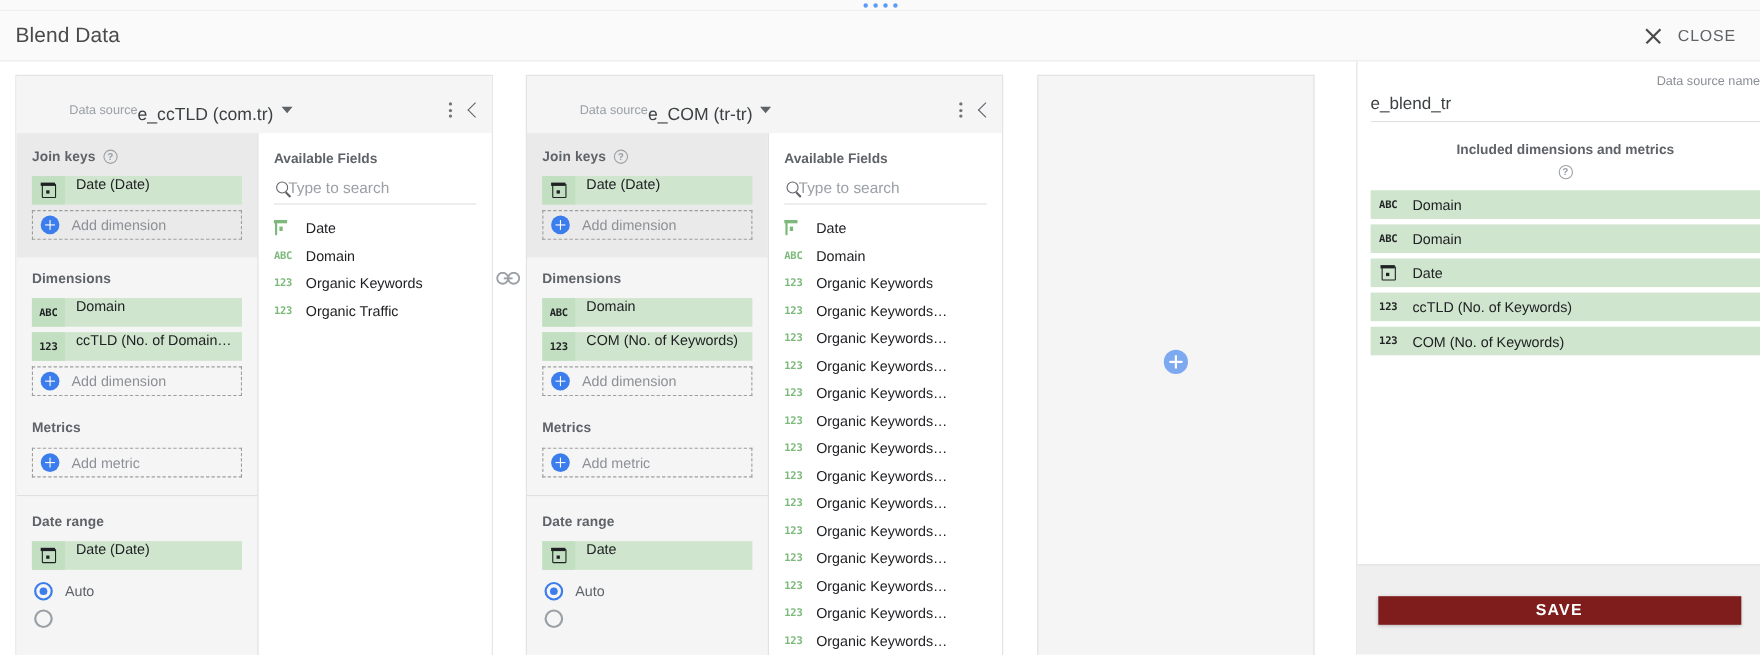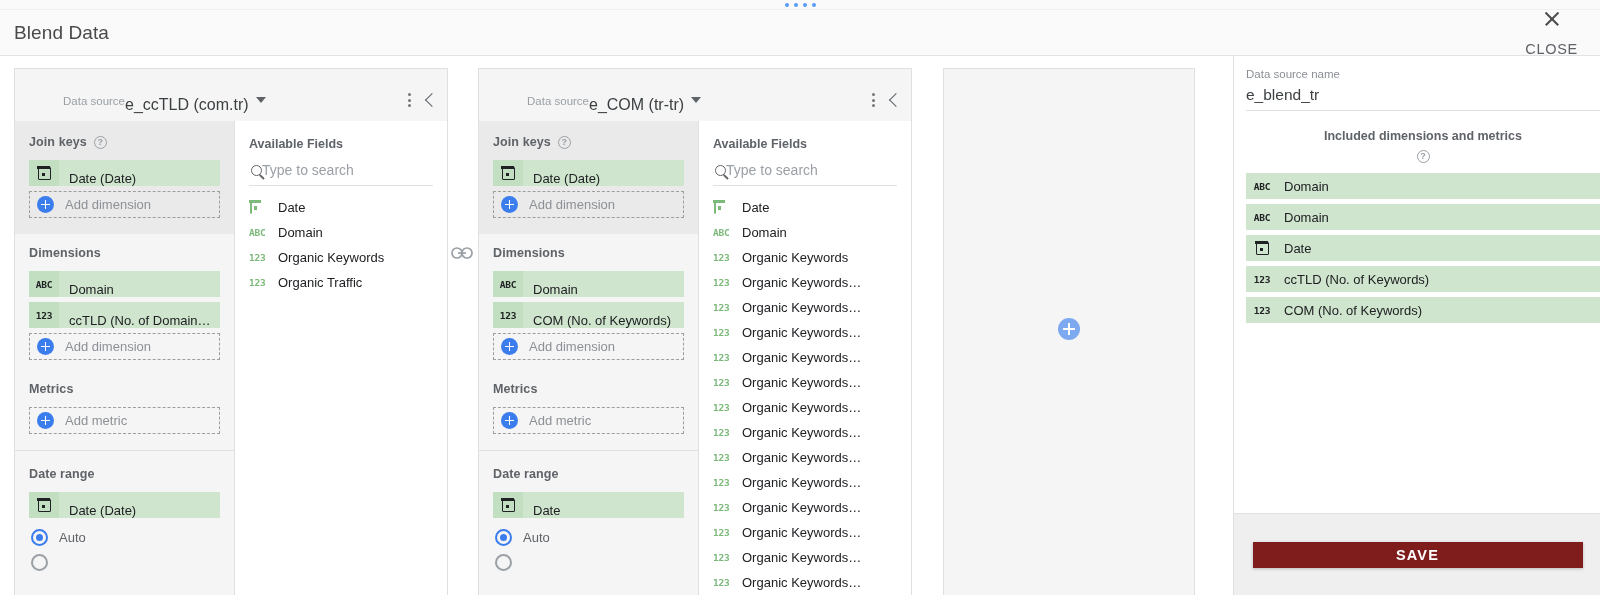--- a/index.html
+++ b/index.html
@@ -32,21 +32,20 @@
   }
   .header-title {
     margin-left: 14px;
     font-size: 19px; color: #4a4a4a; font-weight: 400;
     letter-spacing: .1px;
   }
   .header-close {
     margin-left: auto; margin-right: 22px;
     display: flex; align-items: center; gap: 12px;
     cursor: pointer;
-    flex-direction: column;
   }
   .header-close .x {
     width: 20px; height: 20px; position: relative;
   }
   .header-close .x::before, .header-close .x::after {
     content: ""; position: absolute; left: 1px; top: 9px;
     width: 18px; height: 1.6px; background: #4a4a4a;
   }
   .header-close .x::before { transform: rotate(45deg); }
   .header-close .x::after  { transform: rotate(-45deg); }
@@ -117,21 +116,21 @@
     letter-spacing: .1px;
   }
   .help-circle {
     width: 13px; height: 13px; border-radius: 50%;
     border: 1.2px solid #9aa0a6; color: #9aa0a6;
     font-size: 9px; font-weight: bold; line-height: 11px; text-align: center;
   }
 
   
   .chip {
-    display: flex; align-items: flex-end; height: 26px; margin-bottom: 5px;
+    display: flex; align-items: flex-start; height: 26px; margin-bottom: 5px;
     background: #cfe5cd; cursor: pointer;
   }
   .chip .tico {
     width: 30px; min-width: 30px; height: 26px; background: #c3dfc1;
     display: flex; align-items: center; justify-content: center;
     font-size: 9.5px; font-weight: bold; color: #202124;
     font-family: "DejaVu Sans Mono", monospace; letter-spacing: -.2px;
   }
   .chip .ctext {
     font-size: 13px; color: #202124; padding-left: 10px;
@@ -253,21 +252,21 @@
   }
 
   
   .right-pane {
     position: absolute; left: 1233px; top: 0;
     width: 367px; height: 539px;
     border-left: 1px solid #e0e0e0;
     background: #fff;
   }
   .rp-scroll { padding: 12px 0 0 12px; height: 495px; overflow: hidden; }
-  .rp-label { font-size: 11.5px; color: #8a8f96; margin-bottom: 6px; }
+  .rp-label { font-size: 11.5px; color: #8a8f96; margin-bottom: 6px; text-align: right; }
   .rp-namewrap { border-bottom: 1px solid #e0e0e0; padding-bottom: 6px; margin-right: 0; }
   .rp-name {
     border: none; outline: none; font-size: 15.5px; color: #3c4043;
     background: transparent; width: 95%; font-family: "Liberation Sans", sans-serif;
   }
   .rp-inc {
     font-size: 12.5px; color: #5f6368; font-weight: bold;
     display: flex; align-items: center; gap: 7px;
     margin: 18px 0 10px 0;
     flex-direction: column;

